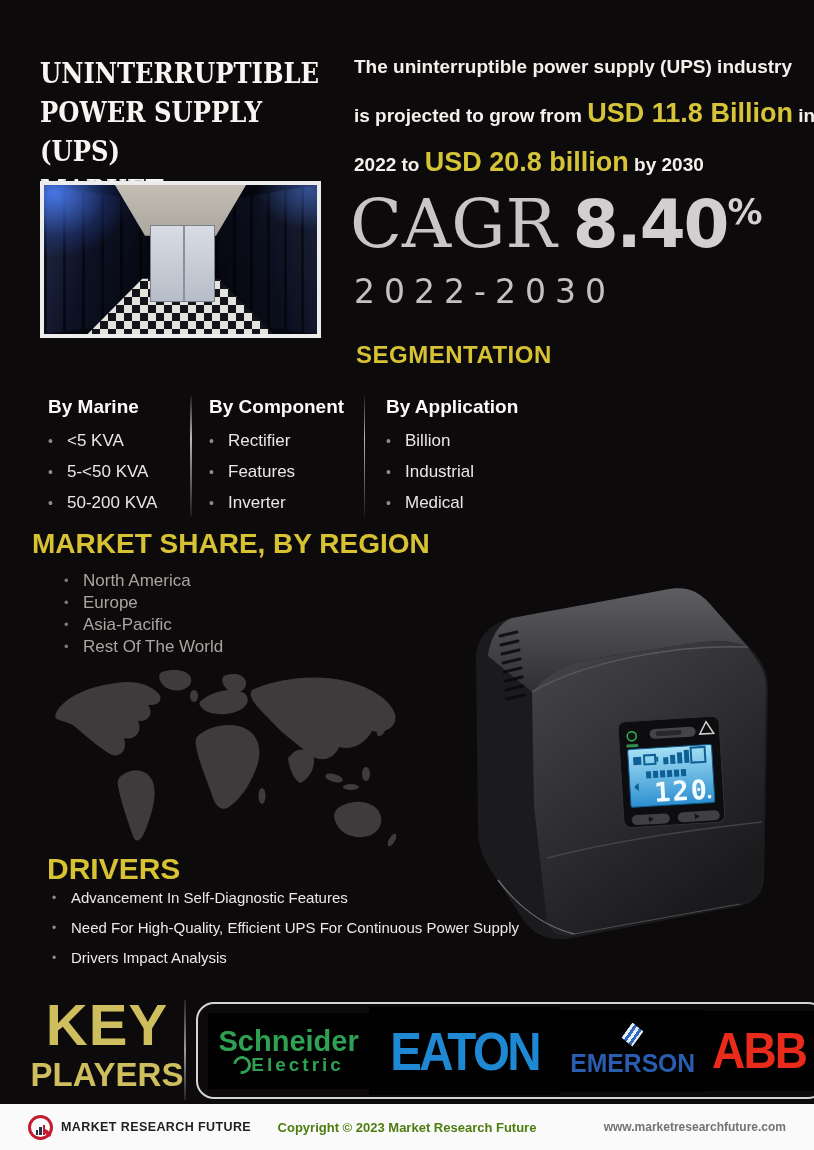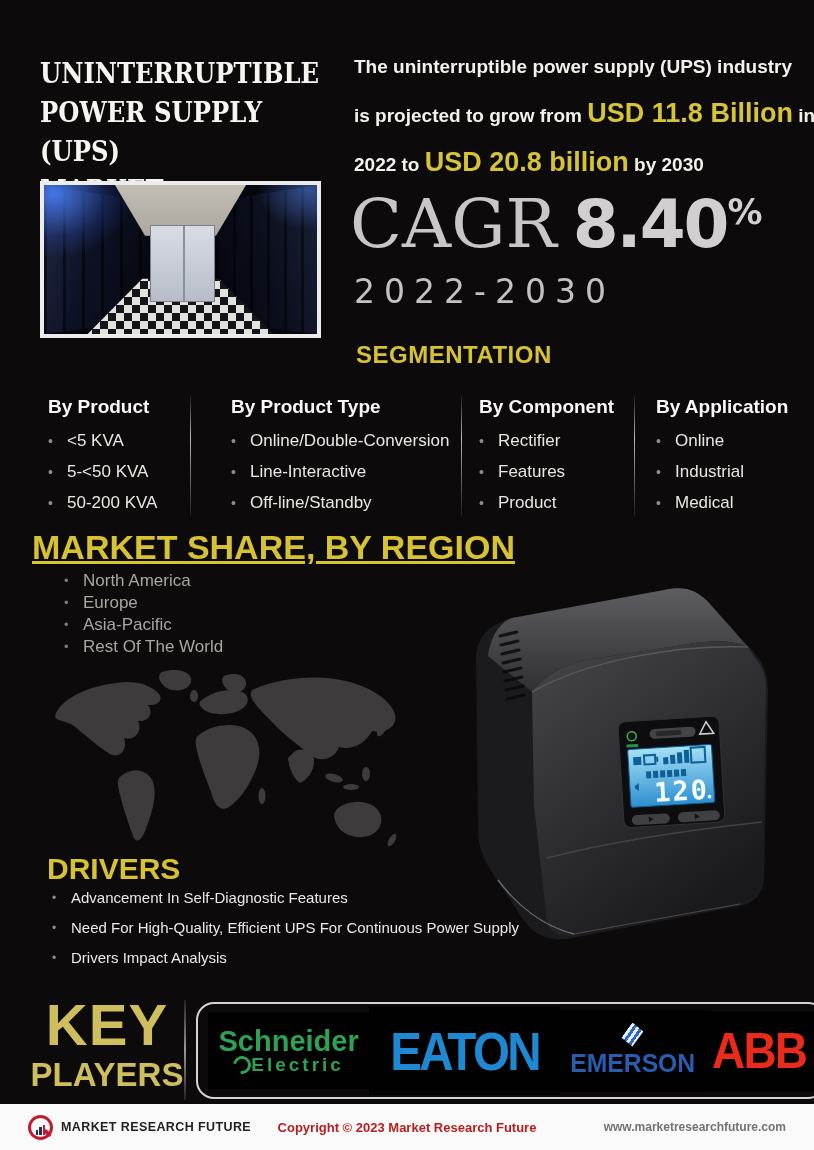--- a/index.html
+++ b/index.html
@@ -50,21 +50,21 @@
   .cagr-value{font-family:"DejaVu Sans",sans-serif;font-weight:800;font-size:66px;
     color:#d2cfd0;letter-spacing:-2px;}
   .cagr-pct{font-family:"DejaVu Sans",sans-serif;font-weight:800;font-size:35px;
     color:#d2cfd0;vertical-align:23px;}
   .cagr-period{left:354px;top:272px;font-family:"DejaVu Sans",sans-serif;font-size:33px;
     color:#c4c1c2;letter-spacing:9px;}
 
   
   .yellow-h{color:#d6c233;font-weight:bold;}
   .seg-heading{left:356px;top:341px;font-size:24px;letter-spacing:.5px;}
-  .region-heading{left:32px;top:528px;font-size:34px;text-decoration:underline;}
+  .region-heading{left:32px;top:528px;font-size:28px;}
   .drivers-heading{left:47px;top:852px;font-size:30px;}
 
   
   .seg-row{left:40px;top:396px;width:764px;display:flex;align-items:stretch;}
   .seg-col{box-sizing:border-box;}
   .seg-c1{width:150px;padding-left:8px;}
   .seg-c2{width:270px;padding-left:40px;}
   .seg-c3{width:172px;padding-left:17px;}
   .seg-c4{width:130px;padding-left:21px;}
   .vdiv{width:1px;height:120px;align-self:flex-start;
@@ -121,21 +121,21 @@
     display:flex;align-items:center;}
   .f-brand{position:absolute;left:28px;display:flex;align-items:center;gap:9px;}
   .mrf-icon{position:relative;width:24px;height:26px;}
   .mrf-circle{position:absolute;left:0;top:1px;width:15px;height:15px;border:3px solid #c21b2e;
     border-radius:50%;display:flex;align-items:flex-end;justify-content:center;gap:1px;padding:2px;}
   .mrf-bar{width:2.5px;background:#22304f;}
   .mrf-bar.b1{height:5px;} .mrf-bar.b2{height:8px;} .mrf-bar.b3{height:10px;background:#c21b2e;}
   .mrf-handle{position:absolute;left:15px;top:17px;width:9px;height:3.5px;background:#c21b2e;
     border-radius:2px;transform:rotate(42deg);}
   .f-brand-text{color:#222;font-weight:bold;font-size:12.5px;letter-spacing:.4px;}
-  .f-copy{position:absolute;left:50%;transform:translateX(-50%);color:#b91c1c;
+  .f-copy{position:absolute;left:50%;transform:translateX(-50%);color:#4d7c0f;
     font-weight:bold;font-size:13px;}
   .f-site{position:absolute;right:28px;color:#737373;font-weight:bold;font-size:12px;}
 </style>
 </head>
 <body>
 
 <div id="canvas">
 
   <div class="abs page-title">
     <div>UNINTERRUPTIBLE</div>
@@ -161,50 +161,42 @@
 
   <div class="abs cagr">
     <span class="cagr-label">CAGR</span>
     <span class="cagr-value"><span>8.40</span><span class="cagr-pct">%</span></span>
   </div>
   <div class="abs cagr-period">2022-2030</div>
 
   <div class="abs yellow-h seg-heading">SEGMENTATION</div>
   <div class="abs seg-row">
     <div class="seg-col seg-c1">
-      <div class="seg-title">By  Product</div>
+      <div class="seg-title">By  Marine</div>
       <ul class="blist">
         <li>&lt;5 KVA</li>
         <li>5-&lt;50 KVA</li>
         <li>50-200 KVA</li>
       </ul>
     </div>
     <div class="vdiv"></div>
-    <div class="seg-col seg-c2">
-      <div class="seg-title">By Product Type</div>
-      <ul class="blist">
-        <li>Online/Double-Conversion</li>
-        <li>Line-Interactive</li>
-        <li>Off-line/Standby</li>
-      </ul>
-    </div>
     <div class="vdiv"></div>
     <div class="seg-col seg-c3">
       <div class="seg-title">By Component</div>
       <ul class="blist">
         <li>Rectifier</li>
         <li>Features</li>
-        <li>Product</li>
+        <li>Inverter</li>
       </ul>
     </div>
     <div class="vdiv"></div>
     <div class="seg-col seg-c4">
       <div class="seg-title">By Application</div>
       <ul class="blist">
-        <li>Online</li>
+        <li>Billion</li>
         <li>Industrial</li>
         <li>Medical</li>
       </ul>
     </div>
   </div>
 
   <div class="abs yellow-h region-heading">MARKET SHARE, BY REGION</div>
   <ul class="abs blist region-list">
     <li>North America</li>
     <li>Europe</li>

